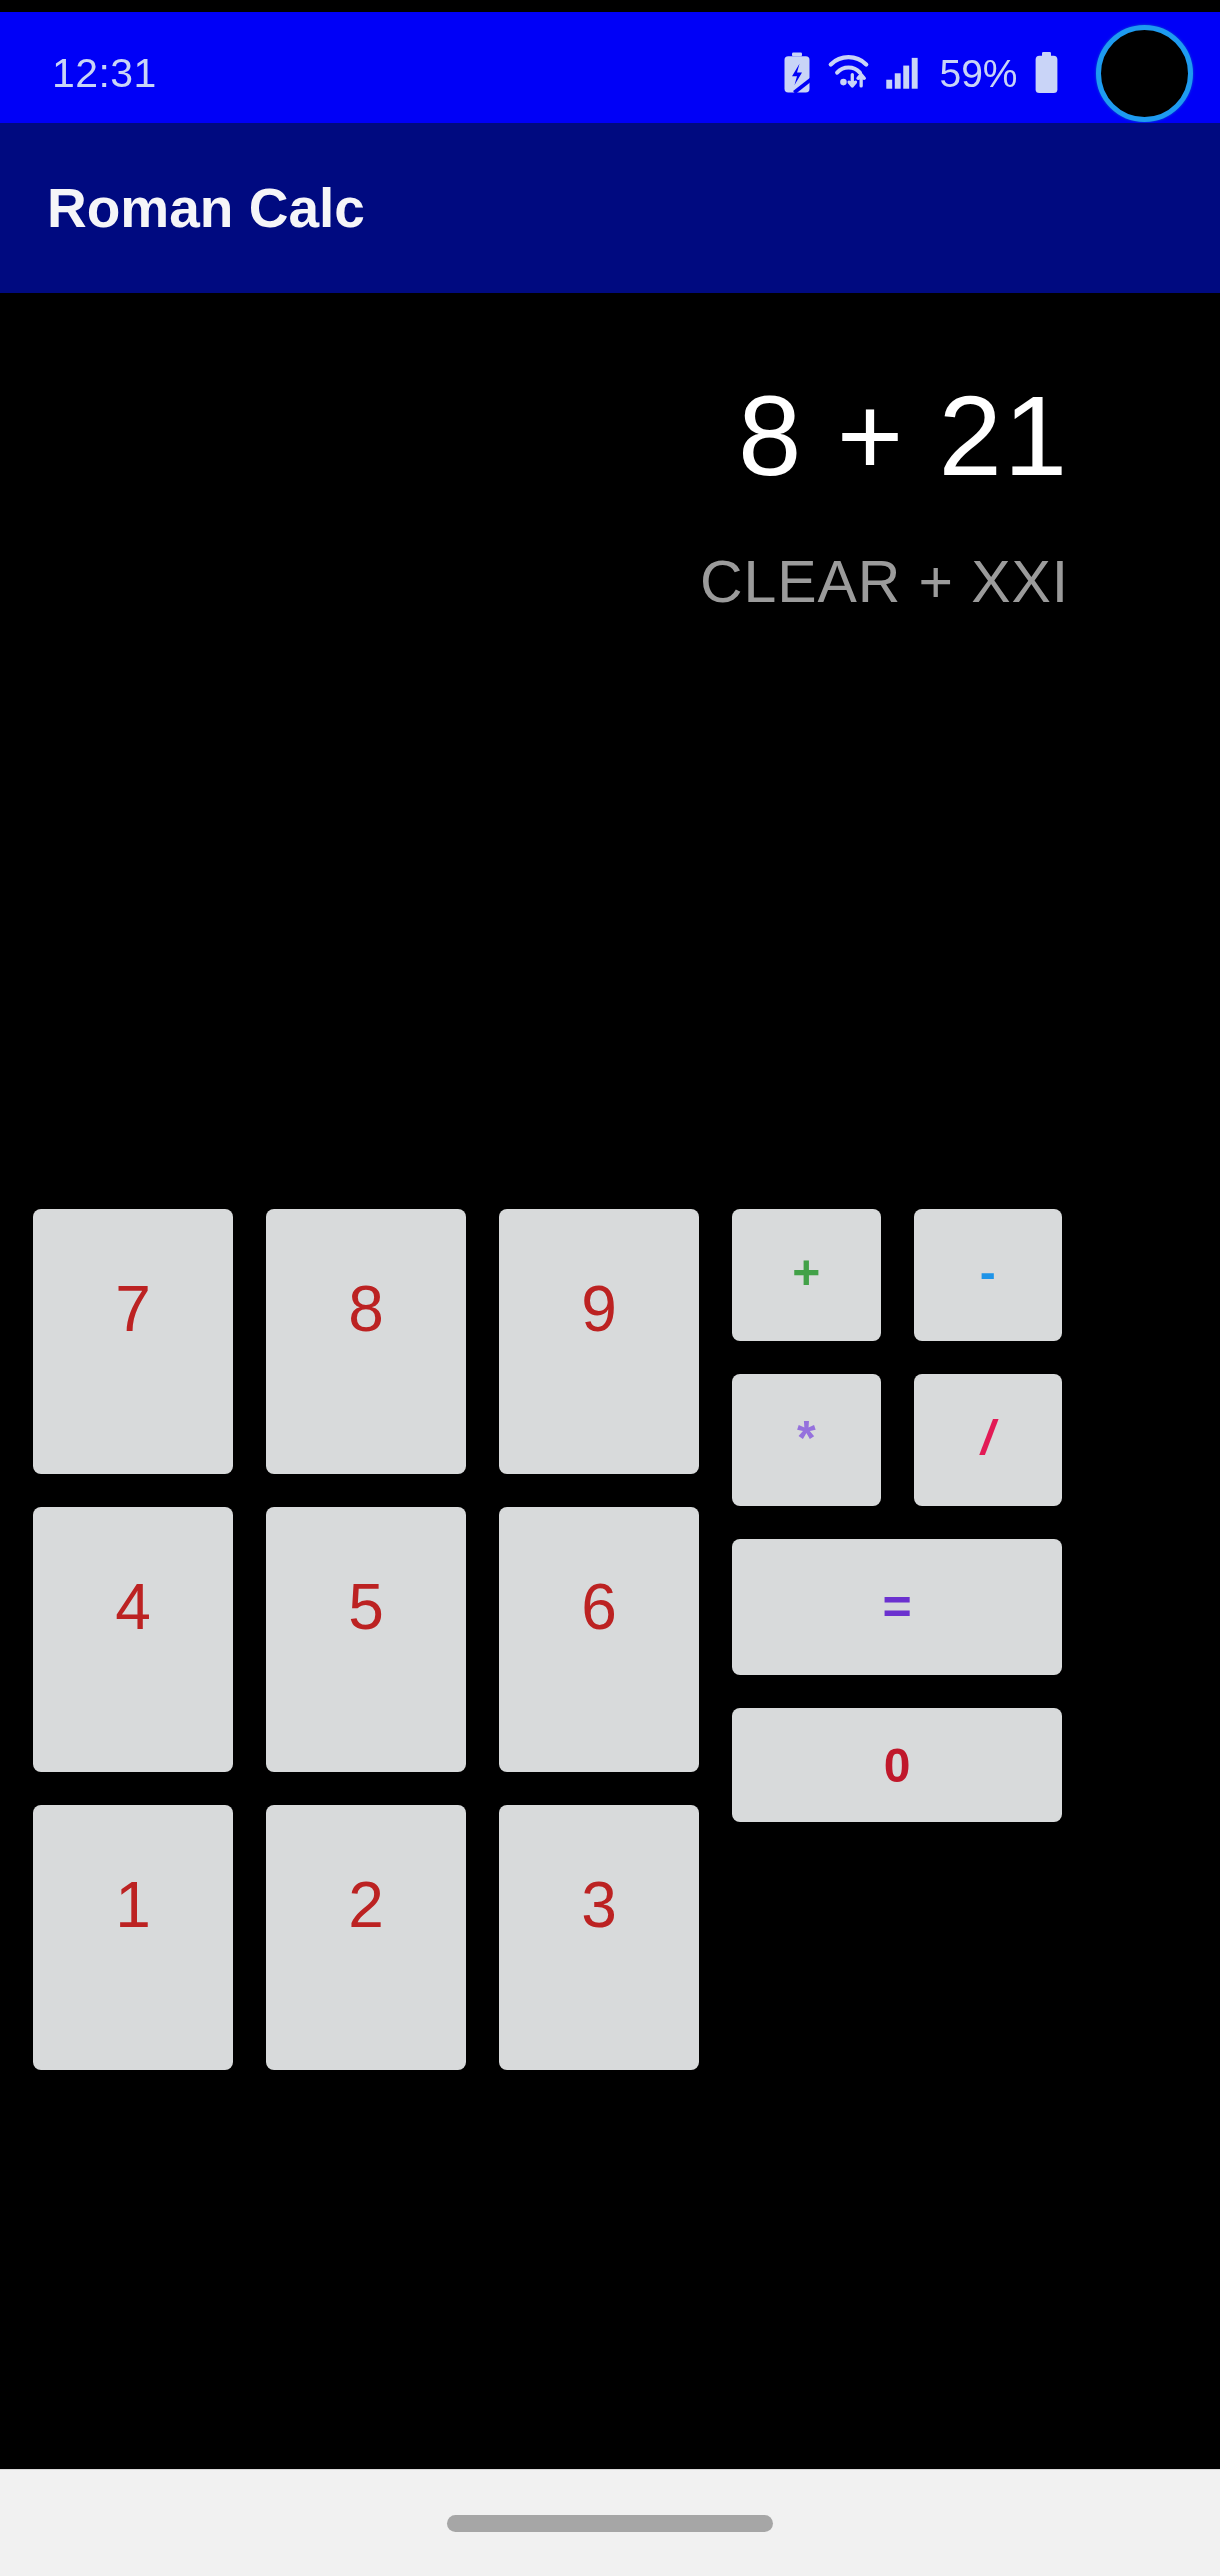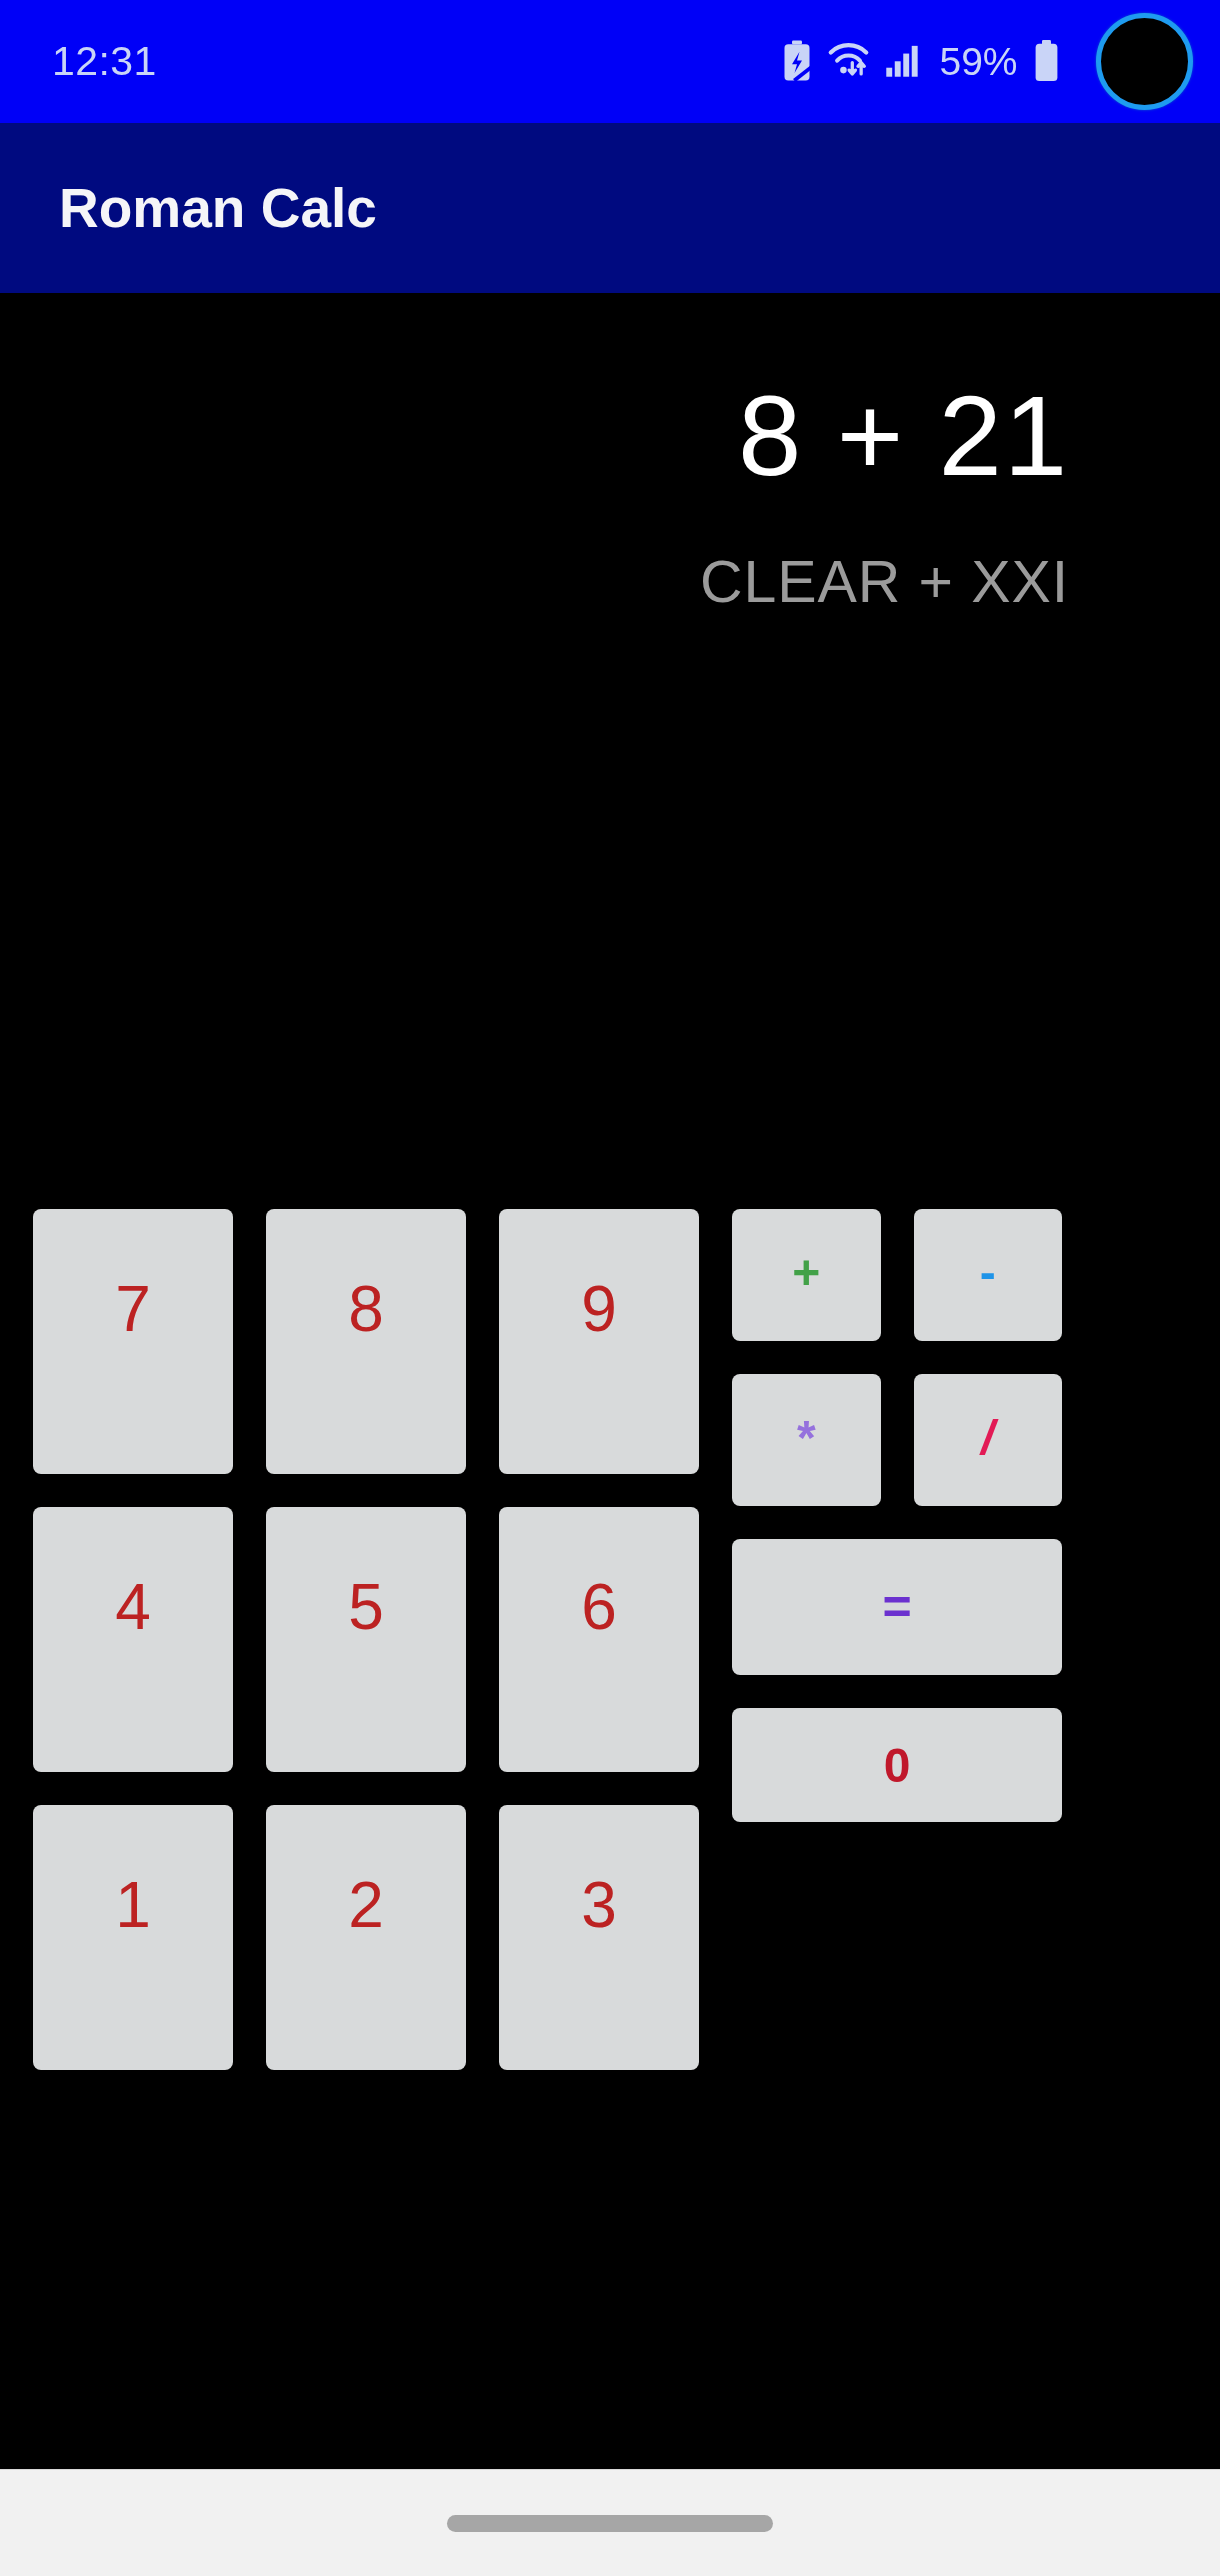--- a/index.html
+++ b/index.html
@@ -10,21 +10,21 @@
     overflow:hidden;
   }
   .phone {
     position:relative;
     width:1220px; height:2576px;
     background:#000000;
   }
 
   
   .status-bar {
-    position:absolute; left:0; top:0;
+    position:absolute; left:0; top:12px;
     width:1220px; height:123px;
     background:#0000f7;
     display:flex; align-items:center;
     justify-content:space-between;
     padding:0 27px 0 52px;
   }
   .status-time {
     color:#c9d4f7;
     font-size:41px;
     letter-spacing:0.4px;
@@ -48,21 +48,21 @@
     margin-left:21.5px;
     box-shadow:0 0 2.7px #0a63c9;
   }
 
   
   .app-bar {
     position:absolute; left:0; top:123px;
     width:1220px; height:170px;
     background:#000a80;
     display:flex; align-items:center;
-    padding-left:59px;
+    padding-left:47px;
   }
   .app-title {
     color:#f5f5f8;
     font-size:55px;
     font-weight:700;
     letter-spacing:0px;
   }
 
   
   .display {

